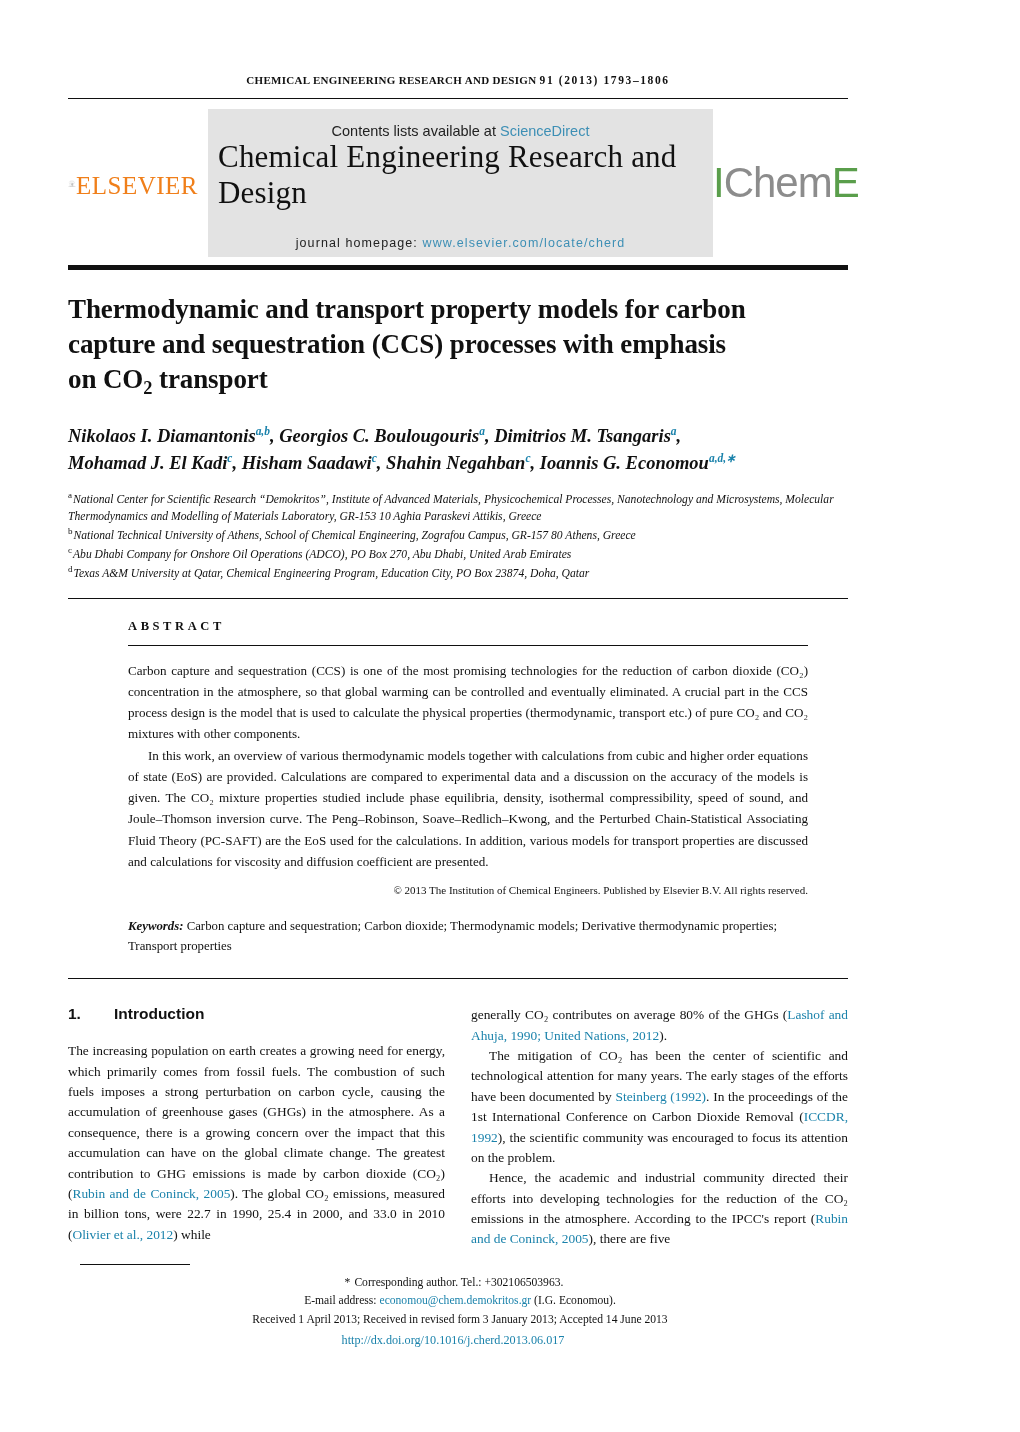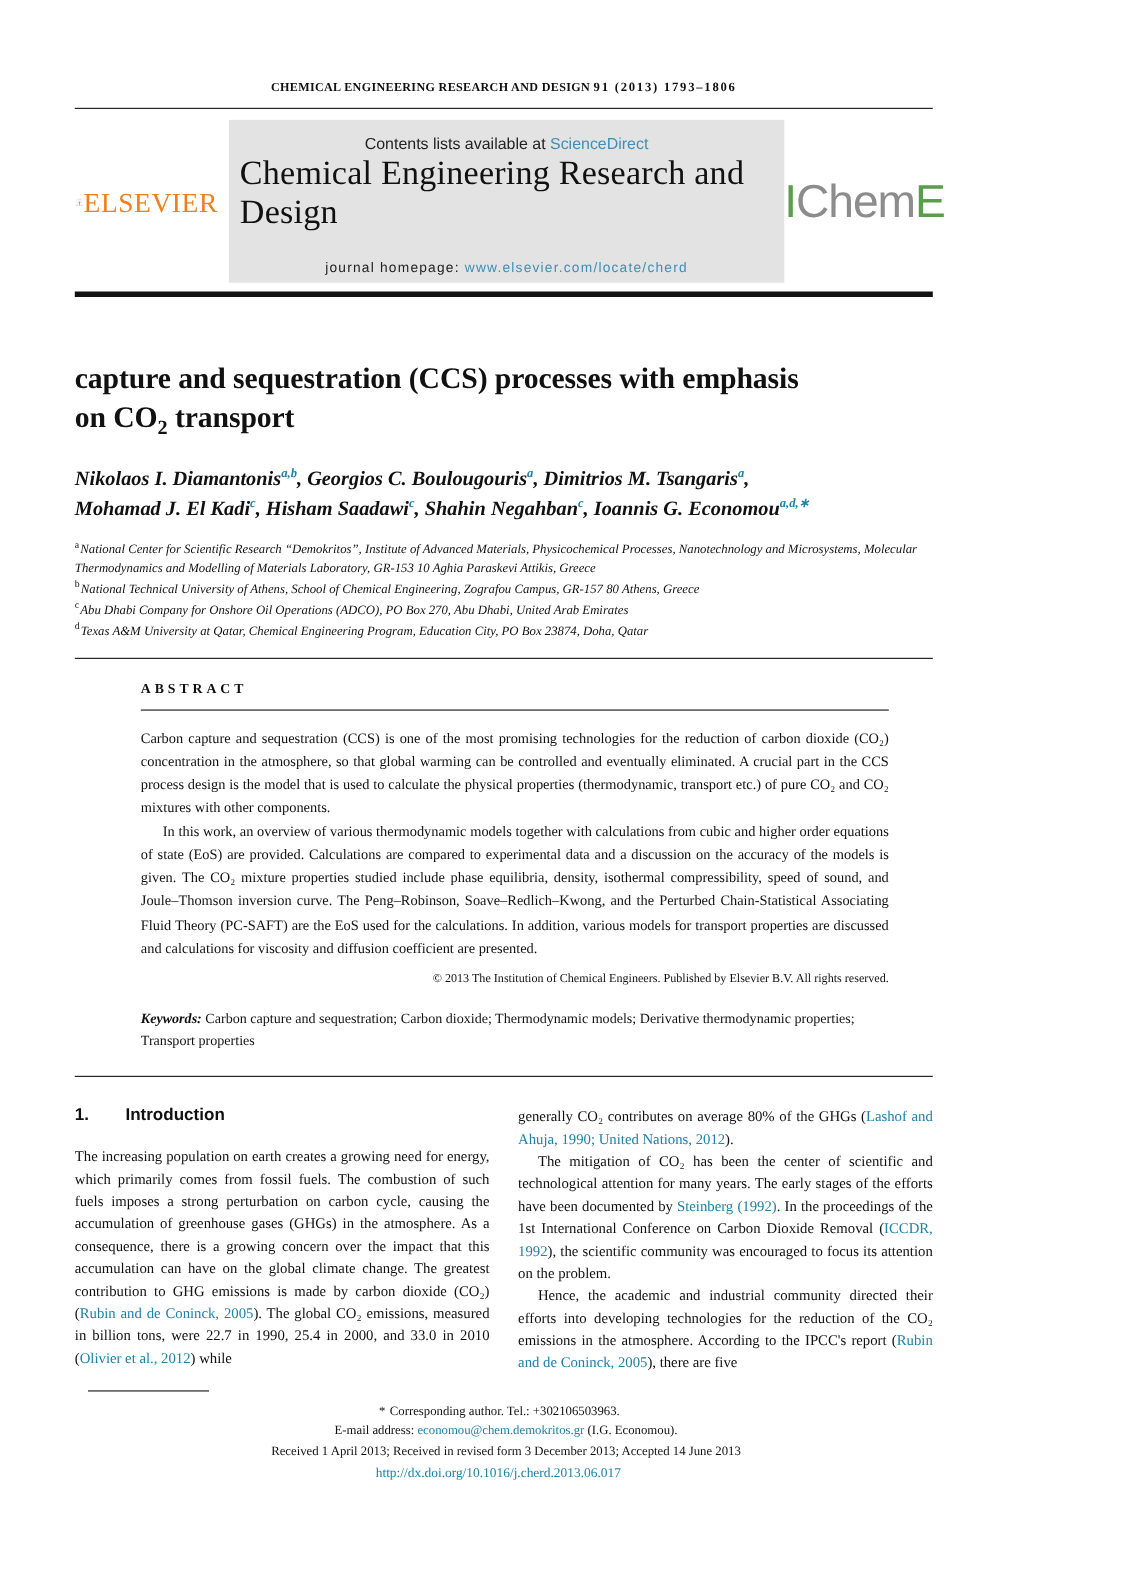--- a/index.html
+++ b/index.html
@@ -388,21 +388,21 @@
     <div class="icheme">
       <div class="icheme-word">
         <span class="ic-green">I</span><span class="ic-gray">Chem</span><span class="ic-green">E</span>
       </div>
     </div>
   </div>
 
   <div class="rule-thick"></div>
 
   <h1 class="article-title">
-    <br>
+    <span>Thermodynamic and transport property models for carbon</span><br>
     <span>capture and sequestration (CCS) processes with emphasis</span><br>
     <span>on CO</span><sub>2</sub><span> transport</span>
   </h1>
 
   <div class="authors">
     <span><span>Nikolaos I. Diamantonis</span><sup>a,b</sup><span>, </span></span><span><span>Georgios C. Boulougouris</span><sup>a</sup><span>, </span></span><span><span>Dimitrios M. Tsangaris</span><sup>a</sup><span>,</span></span><br>
     <span><span>Mohamad J. El Kadi</span><sup>c</sup><span>, </span></span><span><span>Hisham Saadawi</span><sup>c</sup><span>, </span></span><span><span>Shahin Negahban</span><sup>c</sup><span>, </span></span><span><span>Ioannis G. Economou</span><sup>a,d,∗</sup></span>
   </div>
 
   <div class="affiliations">
@@ -443,17 +443,17 @@
       <p class="body-p"><span>generally CO₂ contributes on average 80% of the GHGs (</span><span class="ref">Lashof and Ahuja, 1990; United Nations, 2012</span><span>).</span></p>
       <p class="body-p"><span>The mitigation of CO₂ has been the center of scientific and technological attention for many years. The early stages of the efforts have been documented by </span><span class="ref">Steinberg (1992)</span><span>. In the proceedings of the 1st International Conference on Carbon Dioxide Removal (</span><span class="ref">ICCDR, 1992</span><span>), the scientific community was encouraged to focus its attention on the problem.</span></p>
       <p class="body-p"><span>Hence, the academic and industrial community directed their efforts into developing technologies for the reduction of the CO₂ emissions in the atmosphere. According to the IPCC's report (</span><span class="ref">Rubin and de Coninck, 2005</span><span>), there are five</span></p>
     </div>
   </div>
 
   <div class="footnote">
     <div class="fn-rule"></div>
     <div class="fn-line"><span class="star">*</span><span>Corresponding author. Tel.: +302106503963.</span></div>
     <div class="fn-line"><span>E-mail address:</span> <span class="ref">economou@chem.demokritos.gr</span> <span>(I.G. Economou).</span></div>
-    <div class="fn-line">Received 1 April 2013; Received in revised form 3 December 2013; Accepted 14 June 2013</div>
+    <div class="fn-line">Received 1 April 2013; Received in revised form 3 January 2013; Accepted 14 June 2013</div>
     <div><span class="doi">http://dx.doi.org/10.1016/j.cherd.2013.06.017</span></div>
   </div>
 
 </div>
 
 </body></html>

